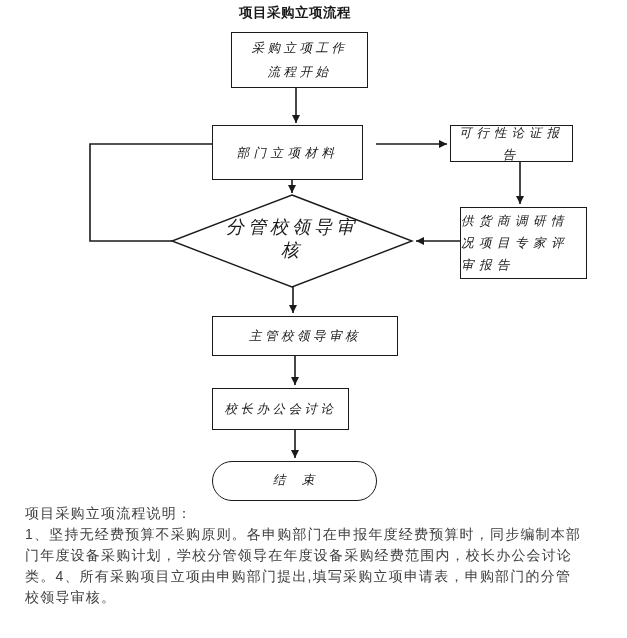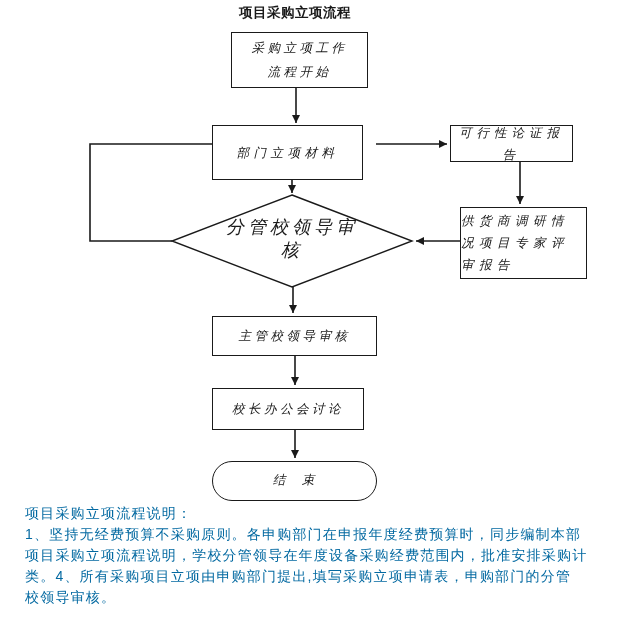--- a/index.html
+++ b/index.html
@@ -33,22 +33,22 @@
     justify-content: center;
     font-style: italic;
     font-size: 12.5px;
     line-height: 22px;
     text-align: center;
   }
   #node-start      { left: 231px; top: 32px;  width: 137px; height: 56px; letter-spacing: 3.5px; line-height: 24px; }
   #node-dept       { left: 212px; top: 125px; width: 151px; height: 55px; letter-spacing: 4.5px; }
   #node-feas       { left: 450px; top: 125px; width: 123px; height: 37px; letter-spacing: 5px; justify-content: center; }
   #node-supplier   { left: 460px; top: 207px; width: 127px; height: 72px; align-items: flex-start; text-align: left; padding-left: 0; letter-spacing: 5.5px; line-height: 22px; }
-  #node-supervisor { left: 212px; top: 316px; width: 165px; height: 40px; letter-spacing: 3.5px; }
-  #node-meeting    { left: 212px; top: 388px; width: 152px; height: 42px; letter-spacing: 3.5px; }
+  #node-supervisor { left: 212px; top: 316px; width: 186px; height: 40px; letter-spacing: 3.5px; }
+  #node-meeting    { left: 212px; top: 388px; width: 137px; height: 42px; letter-spacing: 3.5px; }
   #node-end        { left: 212px; top: 461px; width: 165px; height: 40px; border-radius: 20px; letter-spacing: 2px; font-family: Liberation Mono, monospace; }
   .decision-label {
     position: absolute;
     left: 172px;
     top: 216px;
     width: 240px;
     text-align: center;
     font-style: italic;
     font-size: 18px;
     letter-spacing: 4px;
@@ -56,21 +56,21 @@
   }
   .wires { position: absolute; left: 0; top: 0; }
   .notes {
     position: absolute;
     left: 25px;
     top: 503px;
     width: 596px;
     font-size: 14px;
     line-height: 21px;
     letter-spacing: 1.2px;
-    color: #0369a1;
+    color: #404040;
   }
 </style>
 </head>
 <body>
 
 <div class="canvas">
 
   <div class="title">项目采购立项流程</div>
 
   <svg class="wires" width="627" height="638" viewBox="0 0 627 638">
@@ -125,18 +125,18 @@
     <div>校长办公会讨论</div>
   </div>
 
   <div class="node" id="node-end">
     <div>结　束</div>
   </div>
 
   <div class="notes">
     <div>项目采购立项流程说明：</div>
     <div>1、坚持无经费预算不采购原则。各申购部门在申报年度经费预算时，同步编制本部</div>
-    <div>项目采购立项流程说明，学校分管领导在年度设备采购经费范围内，批准安排采购计</div>
+    <div>门年度设备采购计划，学校分管领导在年度设备采购经费范围内，校长办公会讨论</div>
     <div>类。4、所有采购项目立项由申购部门提出,填写采购立项申请表，申购部门的分管</div>
     <div>校领导审核。</div>
   </div>
 
 </div>
 
 </body></html>

